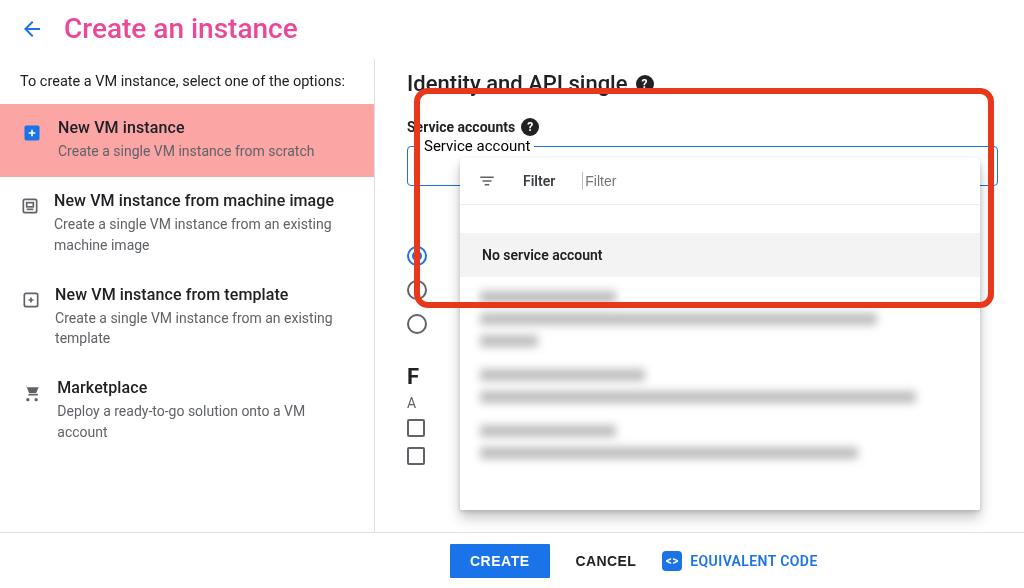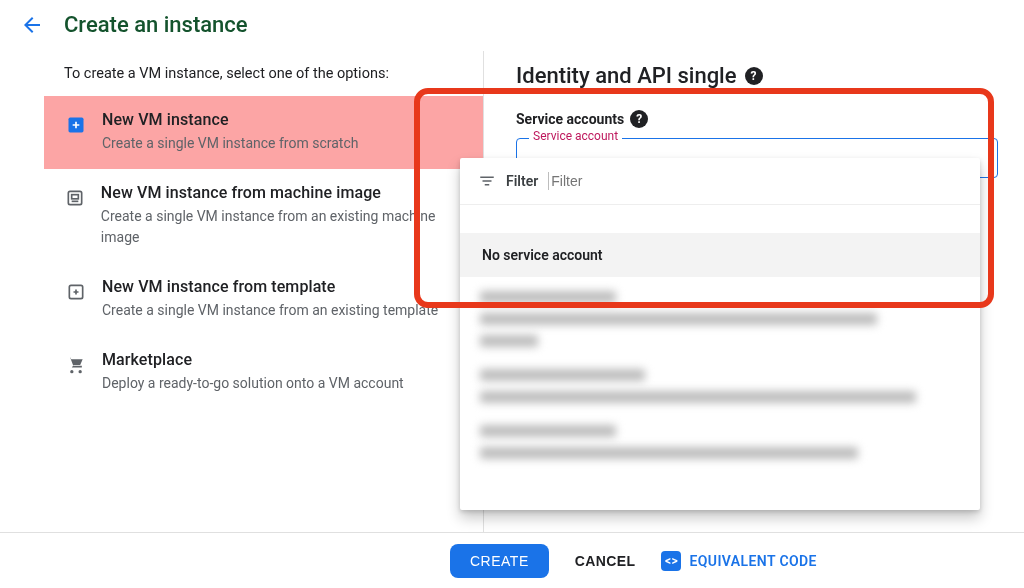--- a/index.html
+++ b/index.html
@@ -15,33 +15,32 @@
   }
 
   
   .header {
     display: flex;
     align-items: center;
     gap: 20px;
     padding: 12px 20px 14px 20px;
   }
   .back-arrow { color: #1a73e8; width: 24px; height: 24px; cursor: pointer; }
-  .page-title { font-size: 22px; font-weight: 500; color: #14532d; }
+  .page-title { font-size: 28px; font-weight: 500; color: #ec4899; }
 
   
   .layout {
     display: flex;
     height: calc(100% - 48px - 55px);
   }
 
   .sidebar {
-    width: 440px;
+    width: 375px;
     padding: 14px 0 0 0;
     border-right: 1px solid #e0e0e0;
-    margin-left: 44px;
   }
   .sidebar-intro {
     padding: 0 20px 14px 20px;
     font-size: 14.5px;
     color: #202124;
   }
   .option {
     display: flex;
     align-items: flex-start;
     gap: 14px;
@@ -79,21 +78,21 @@
 
   .field-outline {
     position: relative;
     margin-top: 10px;
     border: 1.5px solid #1a73e8;
     border-radius: 4px;
     height: 40px;
   }
   .field-legend {
     position: absolute; top: -10px; left: 12px;
-    font-size: 12px; color: #be185d; background: #fff; padding: 0 4px;
+    font-size: 15px; color: #000000; background: #fff; padding: 0 4px;
   }
 
   .radio-row { display: flex; align-items: center; gap: 10px; margin-top: 14px; }
   .radio {
     width: 20px; height: 20px; border-radius: 50%;
     border: 2px solid #5f6368; position: relative; cursor: pointer;
     flex:none;
   }
   .radio.checked { border-color: #1a73e8; }
   .radio.checked::after {
@@ -114,21 +113,21 @@
   .dropdown-popover {
     position: absolute;
     top: 158px; left: 460px; width: 520px; height: 352px;
     background: #fff;
     box-shadow: 0 8px 14px rgba(0,0,0,0.22), 0 2px 4px rgba(0,0,0,0.15);
     border-radius: 2px;
     z-index: 40;
     overflow: hidden;
   }
   .dd-filter {
-    display: flex; align-items: center; gap: 10px;
+    display: flex; align-items: center; gap: 27px;
     padding: 14px 18px;
     border-bottom: 1px solid #eee;
   }
   .dd-filter-label { font-size: 14px; font-weight: 600; color: #3c4043; }
   .dd-filter-input {
     border: none; outline: none; font-size: 14px; color: #5f6368;
     padding-left: 2px; border-left: 1px solid #bdbdbd; height: 18px;
   }
   .dd-gap { height: 28px; }
   .dd-item {
@@ -143,22 +142,22 @@
   
   .footer {
     position: absolute; left: 0; right: 0; bottom: 0; height: 56px;
     border-top: 1px solid #e0e0e0;
     display: flex; align-items: center; gap: 26px;
     padding-left: 450px;
     background: #fff;
     z-index: 60;
   }
   .btn-primary {
-    background: #1a73e8; color: #fff; border: none; border-radius: 8px;
-    padding: 9px 20px; font-size: 14px; font-weight: 400; letter-spacing: 0.5px; cursor: pointer;
+    background: #1a73e8; color: #fff; border: none; border-radius: 1px;
+    padding: 9px 20px; font-size: 14px; font-weight: 700; letter-spacing: 0.5px; cursor: pointer;
   }
   .btn-text {
     background: none; border: none; color: #202124; font-size: 14px; font-weight: 600; letter-spacing: 0.4px; cursor: pointer;
   }
   .btn-link {
     display: flex; align-items: center; gap: 8px;
     color: #1a73e8; font-weight: 600; font-size: 14px; letter-spacing: 0.4px; cursor: pointer;
   }
   .btn-link .code-chip {
     display:inline-flex; align-items:center; justify-content:center;

